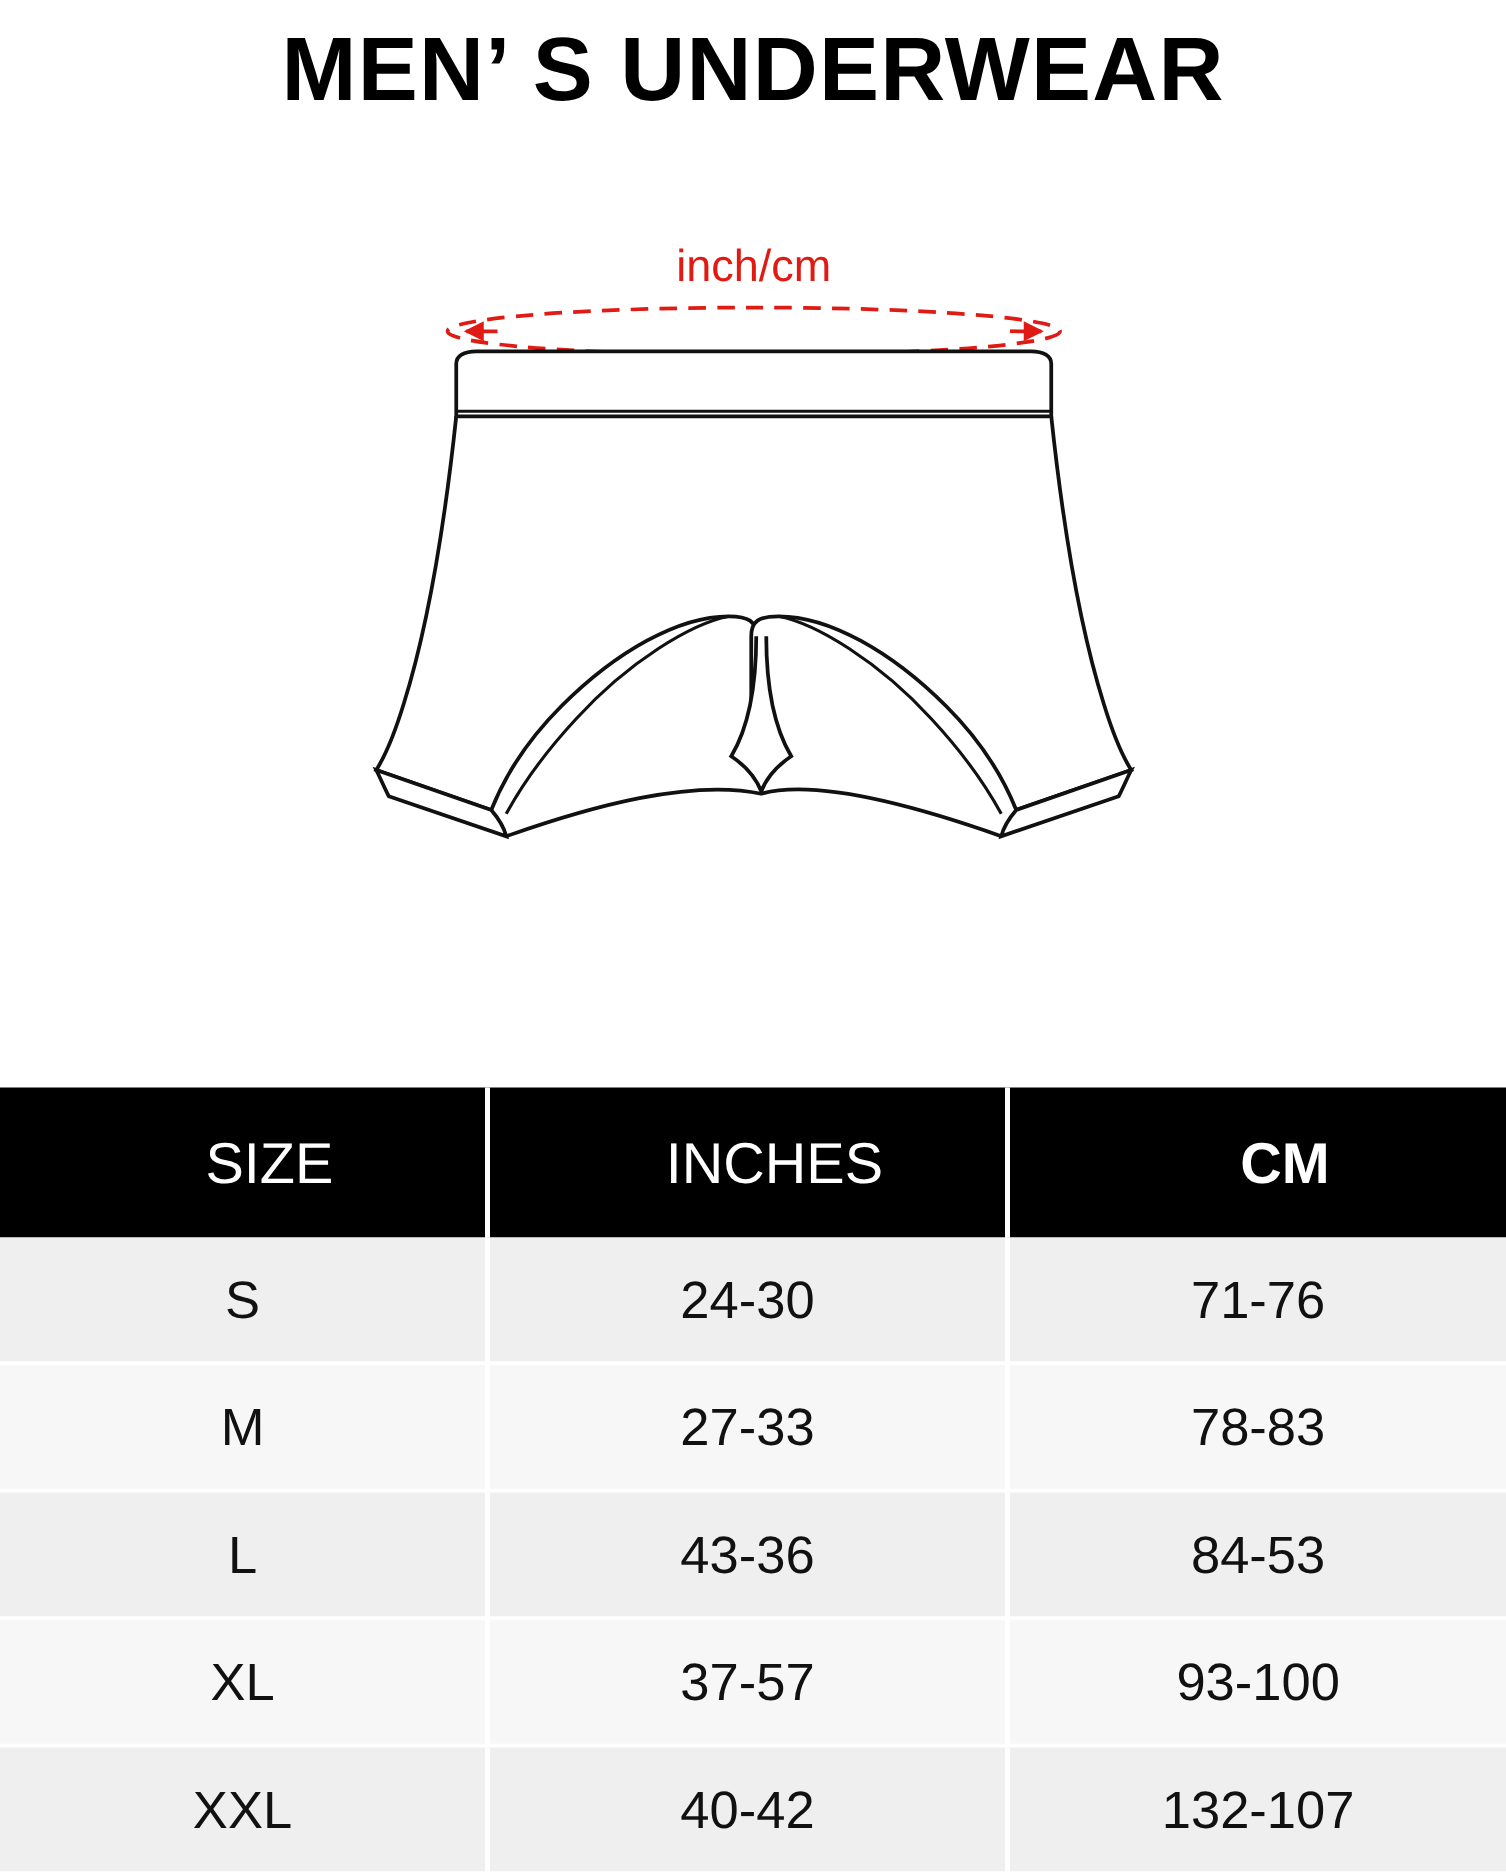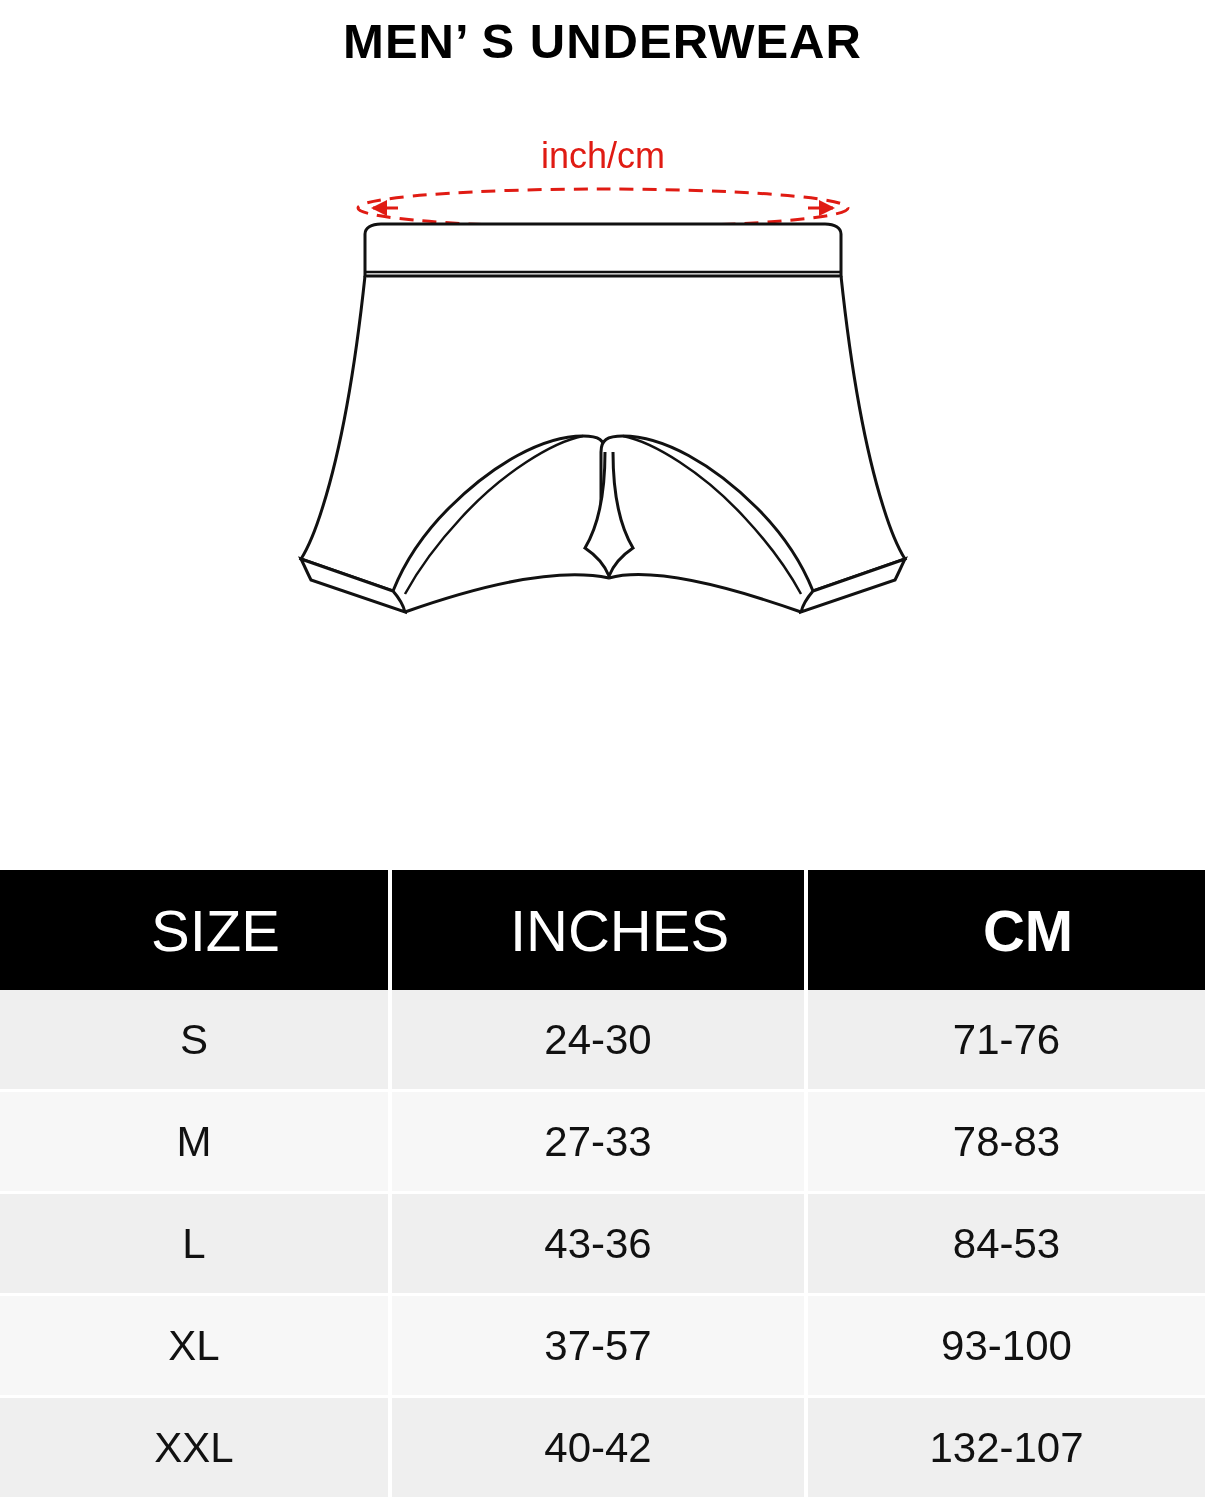--- a/index.html
+++ b/index.html
@@ -20,31 +20,31 @@
     height: 1500px;
     position: relative;
     display: flex;
     flex-direction: column;
   }
   .title-block {
     text-align: center;
     padding-top: 8px;
   }
   .title-line {
-    font-size: 49px;
+    font-size: 72px;
     font-weight: bold;
     letter-spacing: 1px;
     line-height: 1.35;
     color: #000;
     white-space: pre;
   }
   .diagram-wrap {
     position: relative;
     height: 610px;
-    margin-top: 62px;
+    margin-top: 88px;
   }
   .diagram-svg {
     display: block;
     margin: 0 auto;
   }
   .table-wrap {
     position: absolute;
     left: 0;
     right: 0;
     bottom: 0;
@@ -52,21 +52,21 @@
   }
   table.size-table {
     border-collapse: collapse;
     width: 1205px;
     table-layout: fixed;
   }
   table.size-table th {
     background: #000000;
     color: #ffffff;
     font-weight: normal;
-    font-size: 58px;
+    font-size: 46px;
     height: 118px;
     text-align: center;
     border-right: 4px solid #ffffff;
     padding-left: 44px;
   }
   table.size-table th:last-child {
     border-right: none;
     font-weight: bold;
   }
   table.size-table td {

